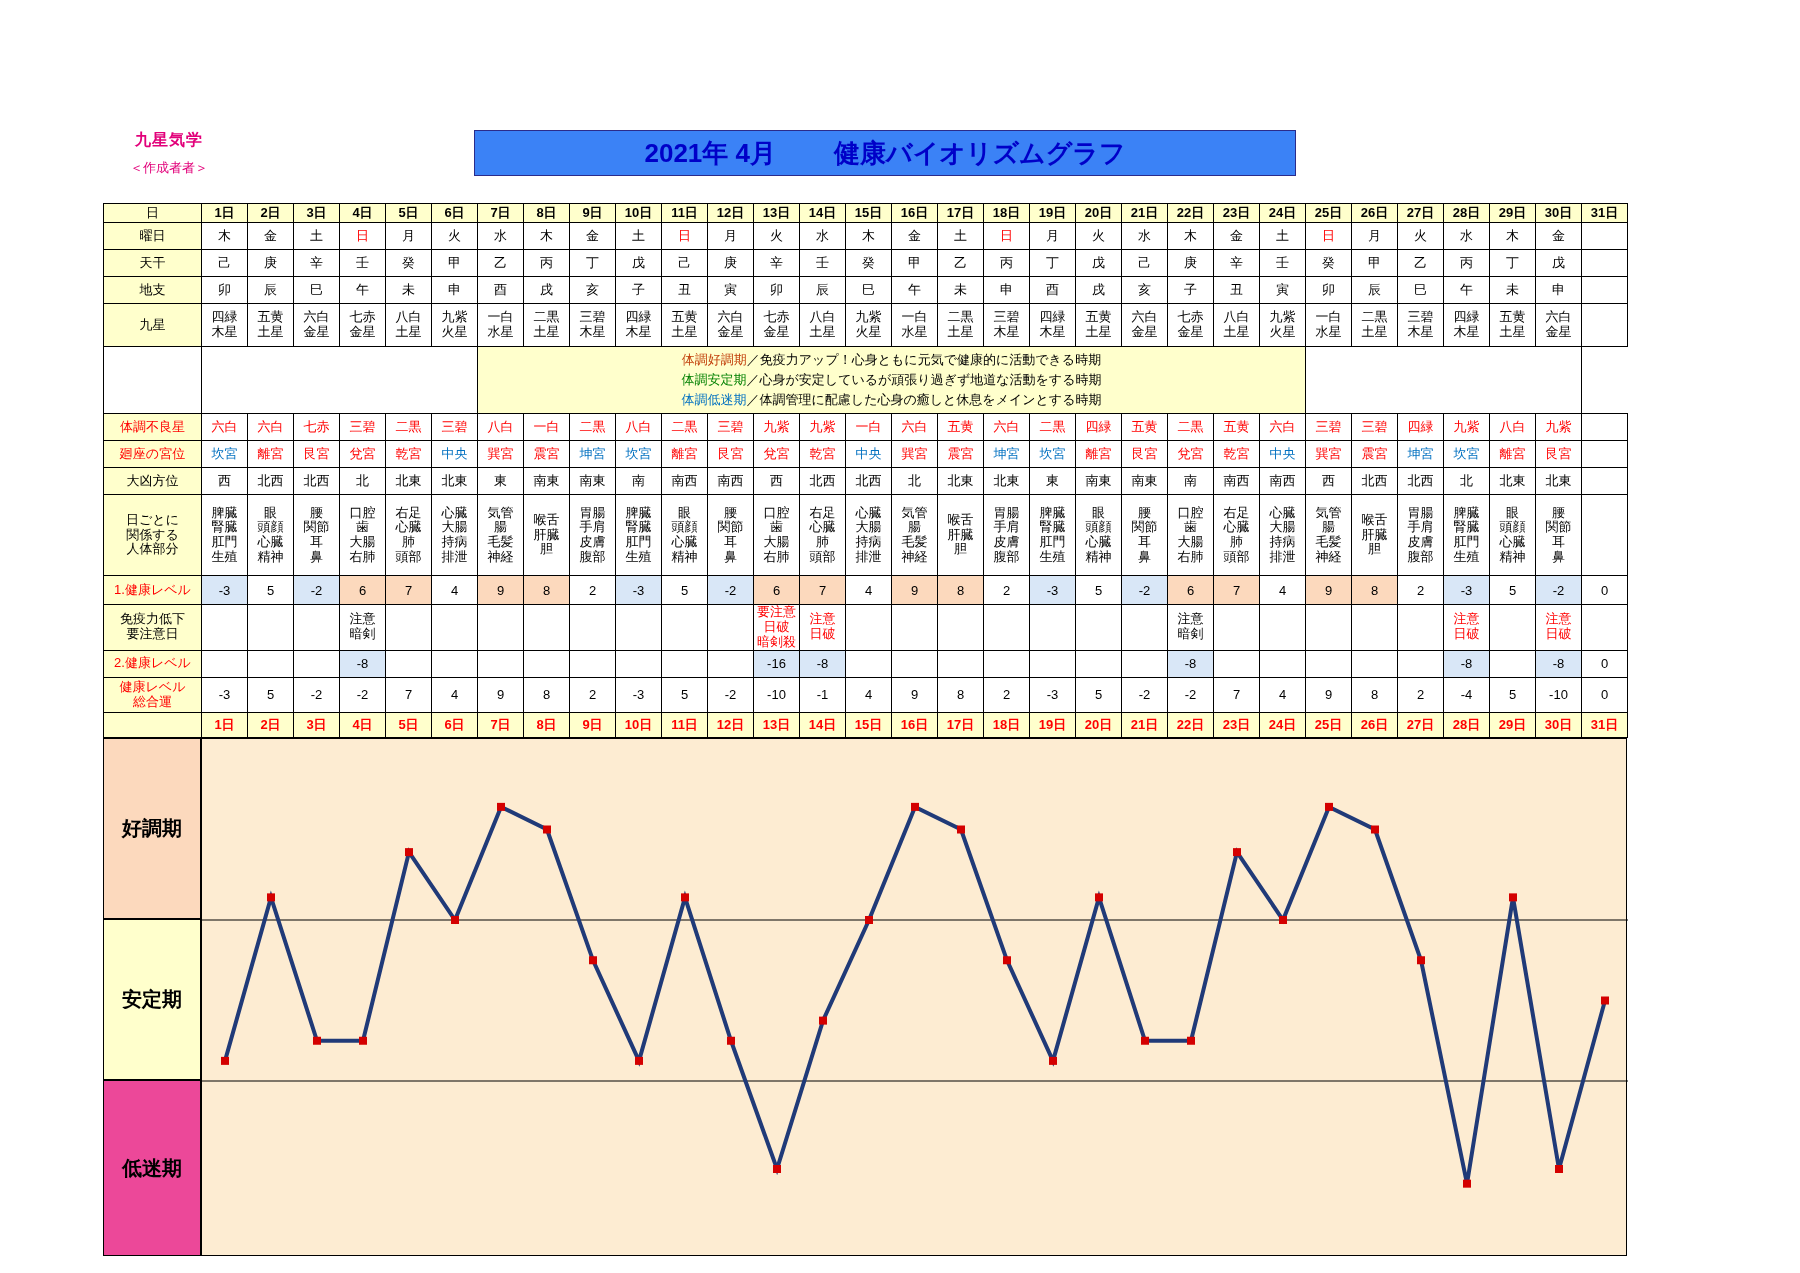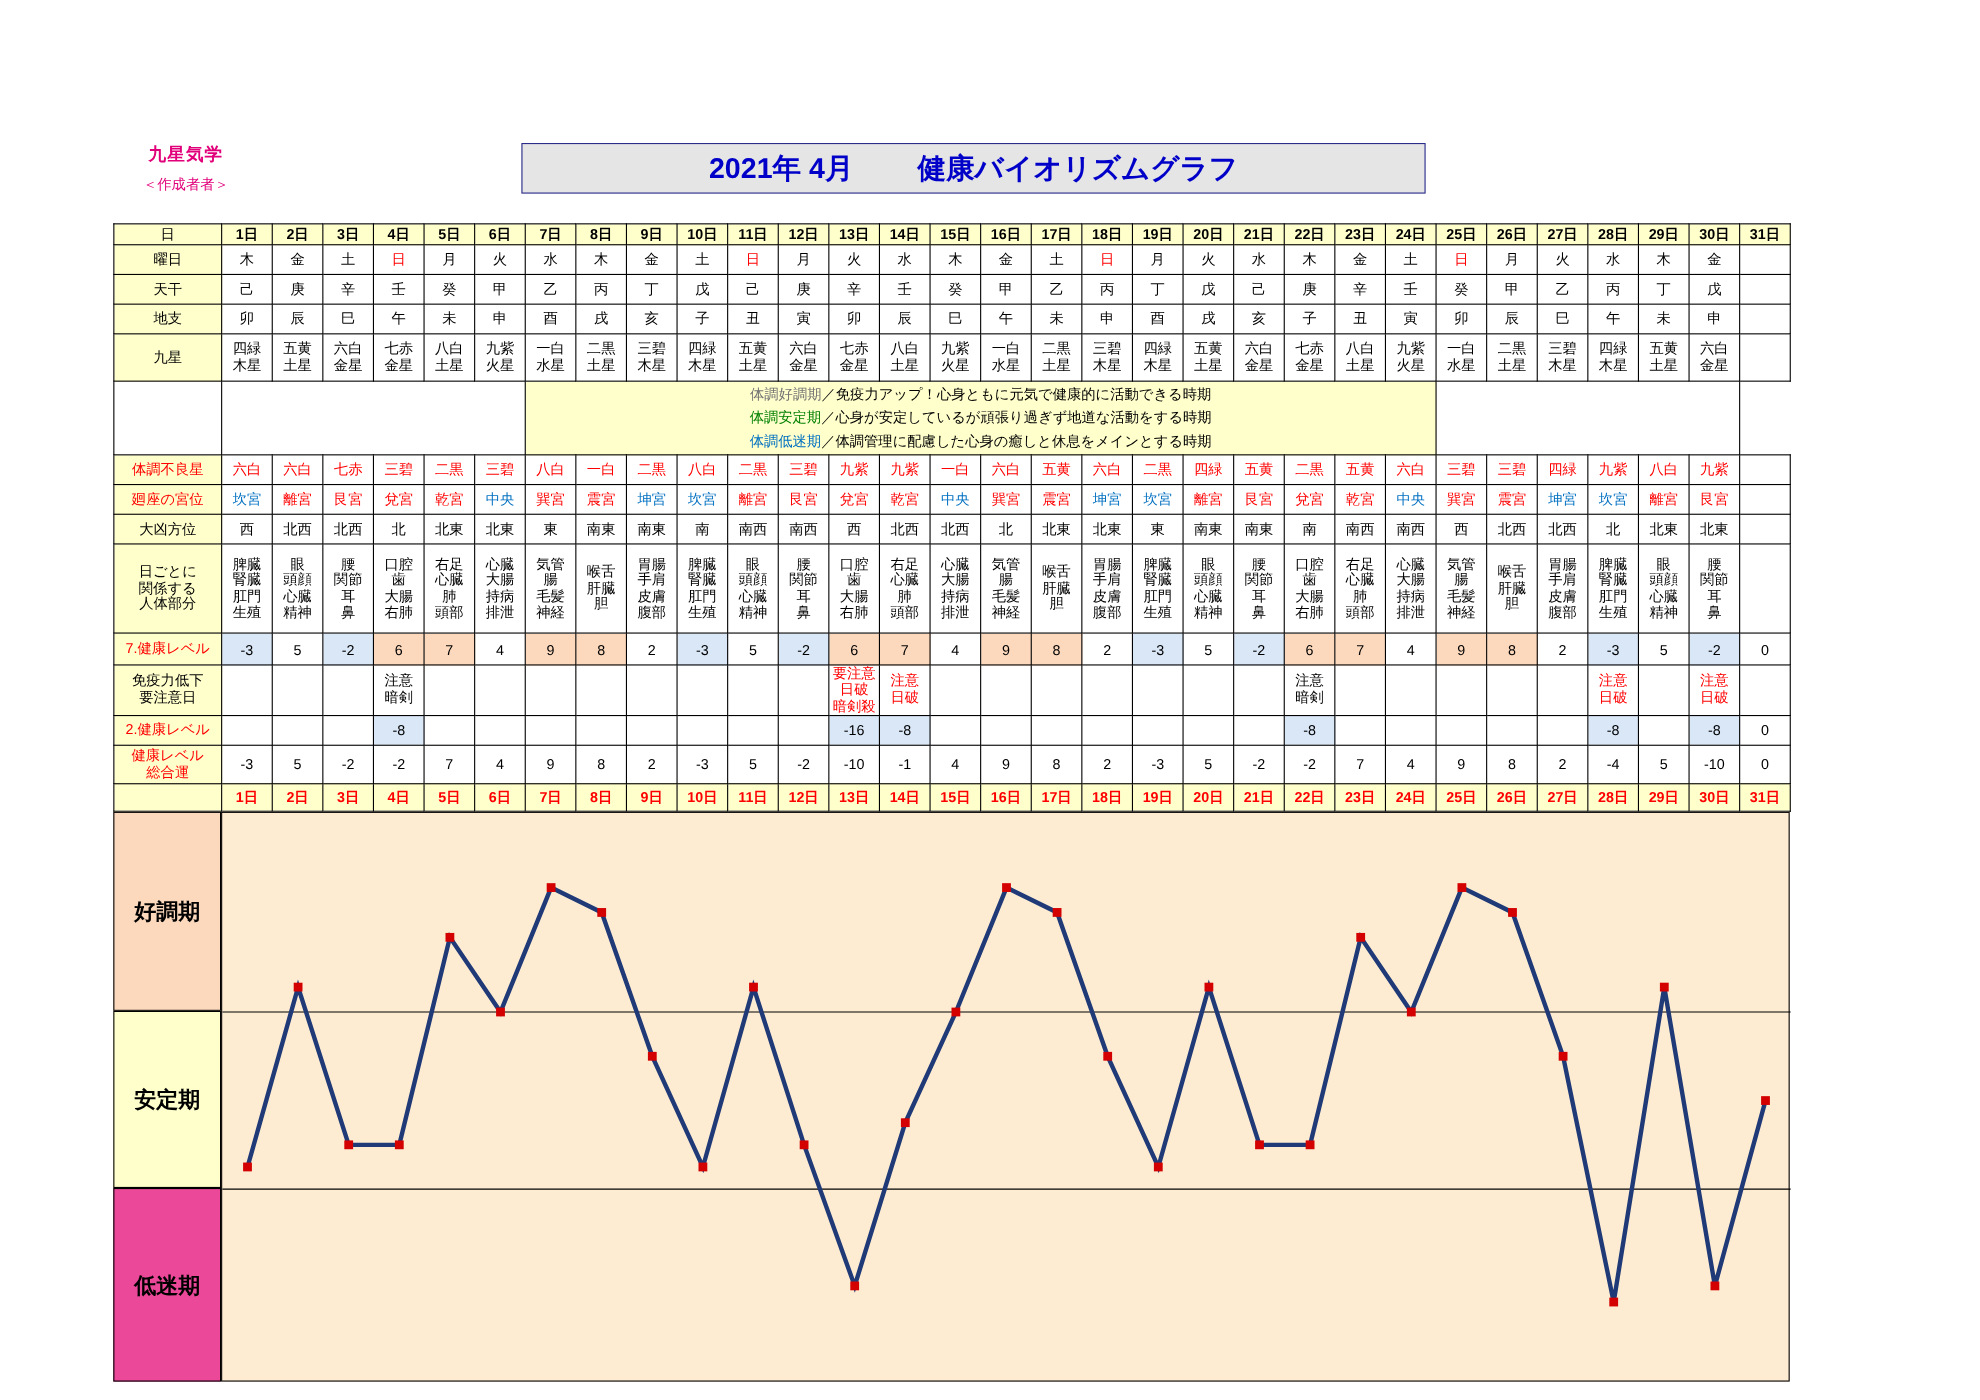--- a/index.html
+++ b/index.html
@@ -6,39 +6,39 @@
   body{width:1800px;height:1273px;font-family:"Liberation Sans","DejaVu Sans",sans-serif;color:#000;}
   #page{position:relative;width:1800px;height:1273px;}
 
   
   .hdr{position:absolute;left:110px;top:130px;width:1580px;height:58px;}
   .hdr-left{position:absolute;left:0;top:0;width:118px;text-align:center;}
   .hdr-left .l1{color:#e2007a;font-size:16px;font-weight:bold;letter-spacing:1px;}
   .hdr-left .l2{color:#e2007a;font-size:13px;margin-top:8px;}
   .hdr-star{position:absolute;left:128px;top:0;width:220px;height:40px;background:#8a62c8;border:1px solid #4a2a7a;display:flex;align-items:center;justify-content:center;}
   .hdr-star span{color:#ffffff;font-size:22px;font-weight:bold;letter-spacing:1px;}
-  .hdr-title{position:absolute;left:364px;top:0;width:820px;height:44px;background:#e5e5e5;border:1px solid #2b2b8a;display:flex;align-items:center;justify-content:center;gap:58px;}
+  .hdr-title{position:absolute;left:364px;top:0;width:820px;height:44px;background:#3b82f6;border:1px solid #2b2b8a;display:flex;align-items:center;justify-content:center;gap:58px;}
   .hdr-title .ym{color:#0000c8;font-size:26px;font-weight:bold;}
   .hdr-title .tt{color:#0000c8;font-size:26px;font-weight:bold;}
   .hdr-range{position:absolute;left:364px;top:48px;width:820px;text-align:center;font-size:14px;color:#000;}
   .hdr-right{position:absolute;left:1200px;top:0;width:380px;text-align:center;}
   .hdr-right .r1{font-size:17px;}
   .hdr-right .r2{font-size:17px;margin-top:8px;}
 
   
   table.grid{position:absolute;left:103px;top:203px;border-collapse:collapse;table-layout:fixed;}
   table.grid td{border:1px solid #000;text-align:center;vertical-align:middle;font-size:13px;padding:0;}
   .lbl{background:#ffffcc;font-size:13px;}
   .lbl-sm{background:#ffffcc;font-size:12px;line-height:1.15;}
   .c-day{background:#ffffcc;font-weight:bold;font-size:13px;}
   .red{color:#ff0000;}
   .nine{font-size:11px;line-height:1.12;}
   .body-part{font-size:11px;line-height:1.12;}
   .desc{background:#ffffcc;text-align:left;padding:6px 8px;font-size:15px;line-height:1.55;}
-  .desc .t1{color:#737373;font-family:Liberation Mono, monospace;}
+  .desc .t1{color:#c2410c;}
   .desc .t2{color:#008000;}
   .desc .t3{color:#0070c0;}
   .blank{background:#ffffff;border:1px solid #000;}
   .lv{font-size:13px;}
   .lv-hi{background:#fcd9bd;}
   .lv-lo{background:#d9e7f7;}
   .warn{font-size:10px;line-height:1.15;color:#ff0000;}
   .warn-b{font-size:10px;line-height:1.15;color:#000;}
   .hdr-lbl-red{background:#ffffcc;color:#ff0000;font-size:12px;line-height:1.15;}
   .zone-lbl{position:absolute;left:103px;width:98px;border:1px solid #000;box-sizing:border-box;display:flex;align-items:center;justify-content:center;font-size:20px;font-weight:bold;}
@@ -409,21 +409,21 @@
           <td class="body-part" style="height:80px">心臓<br>大腸<br>持病<br>排泄</td>
           <td class="body-part" style="height:80px">気管<br>腸<br>毛髪<br>神経</td>
           <td class="body-part" style="height:80px">喉舌<br>肝臓<br>胆</td>
           <td class="body-part" style="height:80px">胃腸<br>手肩<br>皮膚<br>腹部</td>
           <td class="body-part" style="height:80px">脾臓<br>腎臓<br>肛門<br>生殖</td>
           <td class="body-part" style="height:80px">眼<br>頭顔<br>心臓<br>精神</td>
           <td class="body-part" style="height:80px">腰<br>関節<br>耳<br>鼻</td>
           <td class="body-part" style="height:80px"></td>
         </tr>
         <tr>
-          <td class="hdr-lbl-red">7.健康レベル</td>
+          <td class="hdr-lbl-red">1.健康レベル</td>
           <td class="lv lv-lo" style="height:28px">-3</td>
           <td class="lv" style="height:28px">5</td>
           <td class="lv lv-lo" style="height:28px">-2</td>
           <td class="lv lv-hi" style="height:28px">6</td>
           <td class="lv lv-hi" style="height:28px">7</td>
           <td class="lv" style="height:28px">4</td>
           <td class="lv lv-hi" style="height:28px">9</td>
           <td class="lv lv-hi" style="height:28px">8</td>
           <td class="lv" style="height:28px">2</td>
           <td class="lv lv-lo" style="height:28px">-3</td>

